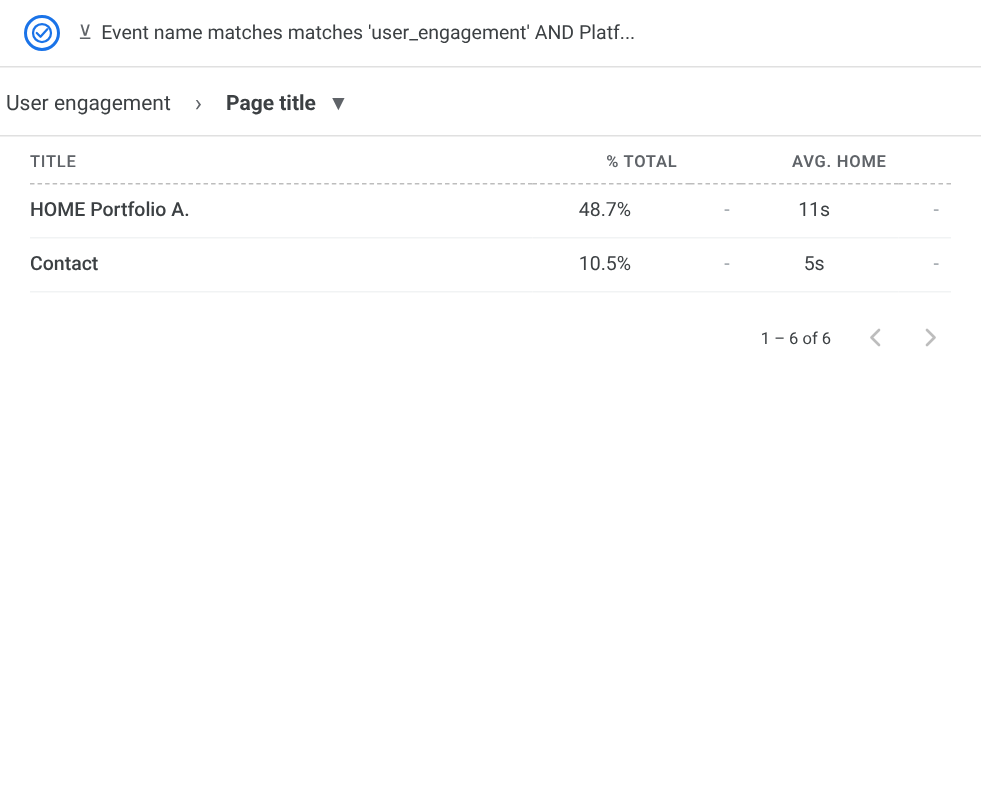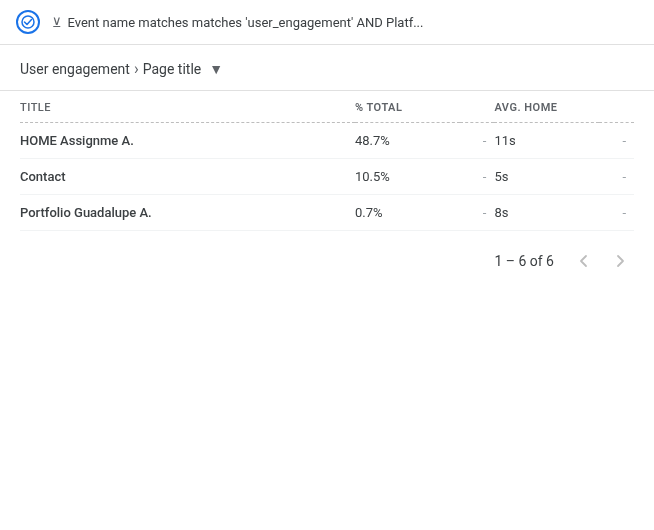--- a/index.html
+++ b/index.html
@@ -44,39 +44,39 @@
       color: #3c4043;
       display: flex;
       align-items: center;
       gap: 4px;
     }
 
     
     .breadcrumb {
       display: flex;
       align-items: center;
-      gap: 4px;
-      padding: 14px 20px 12px 20px;
+      gap: 16px;
+      padding: 14px 20px 12px 4px;
       border-bottom: 1px solid #e0e0e0;
     }
 
     .breadcrumb-item {
       font-size: 14px;
       color: #3c4043;
     }
 
     .breadcrumb-arrow {
       color: #5f6368;
       font-size: 16px;
     }
 
     .breadcrumb-current {
       font-size: 14px;
       color: #3c4043;
-      font-weight: 400;
+      font-weight: 700;
       display: flex;
       align-items: center;
       gap: 8px;
     }
 
     .dropdown-arrow {
       color: #5f6368;
     }
 
     
@@ -97,32 +97,32 @@
       text-align: left;
       font-size: 11px;
       font-weight: 600;
       color: #5f6368;
       letter-spacing: 0.5px;
       padding: 10px 8px 8px 0;
       margin-left: 47px;
     }
 
     th.right {
-      text-align: left;
+      text-align: right;
     }
 
     td {
       padding: 10px 8px 10px 0;
       font-size: 13px;
       color: #3c4043;
       border-bottom: 1px solid #f1f3f4;
     }
 
     td.right {
-      text-align: left;
+      text-align: center;
     }
 
     td.dim {
       color: #9aa0a6;
       text-align: right;
     }
 
     .title-col {
       width: 48%;
       font-weight: 500;
@@ -150,21 +150,21 @@
       color: #9aa0a6;
     }
 
     
     .pagination {
       display: flex;
       align-items: center;
       justify-content: flex-end;
       gap: 8px;
       padding: 16px 20px 12px 20px;
-      font-size: 14px;
+      font-size: 11px;
       color: #3c4043;
     }
 
     .pagination-info {
       margin-right: 8px;
     }
 
     .pagination-btn {
       width: 28px;
       height: 28px;
@@ -214,38 +214,31 @@
       <tr>
         <th class="title-col">TITLE</th>
         <th class="pct-col right">% TOTAL</th>
         <th class="dash-col"></th>
         <th class="avgtime-col right">AVG. HOME</th>
         <th class="dash2-col"></th>
       </tr>
     </thead>
     <tbody id="table-body">
     <tr>
-          <td class="title-col" style="font-weight: 500;">HOME Assignme A.</td>
+          <td class="title-col" style="font-weight: 500;">HOME Portfolio A.</td>
           <td class="right">48.7%</td>
           <td class="dim">-</td>
           <td class="right">11s</td>
           <td class="dim">-</td>
         </tr>
         <tr>
           <td class="title-col" style="font-weight: 500;">Contact</td>
           <td class="right">10.5%</td>
           <td class="dim">-</td>
           <td class="right">5s</td>
-          <td class="dim">-</td>
-        </tr>
-        <tr>
-          <td class="title-col" style="font-weight: 500;">Portfolio Guadalupe A.</td>
-          <td class="right">0.7%</td>
-          <td class="dim">-</td>
-          <td class="right">8s</td>
           <td class="dim">-</td>
         </tr>
       </tbody>
   </table>
 </div>
 
 <div class="pagination">
   <span class="pagination-info">1 – 6 of 6</span>
   <button class="pagination-btn disabled">
     <svg width="16" height="16" viewBox="0 0 16 16" fill="none">

